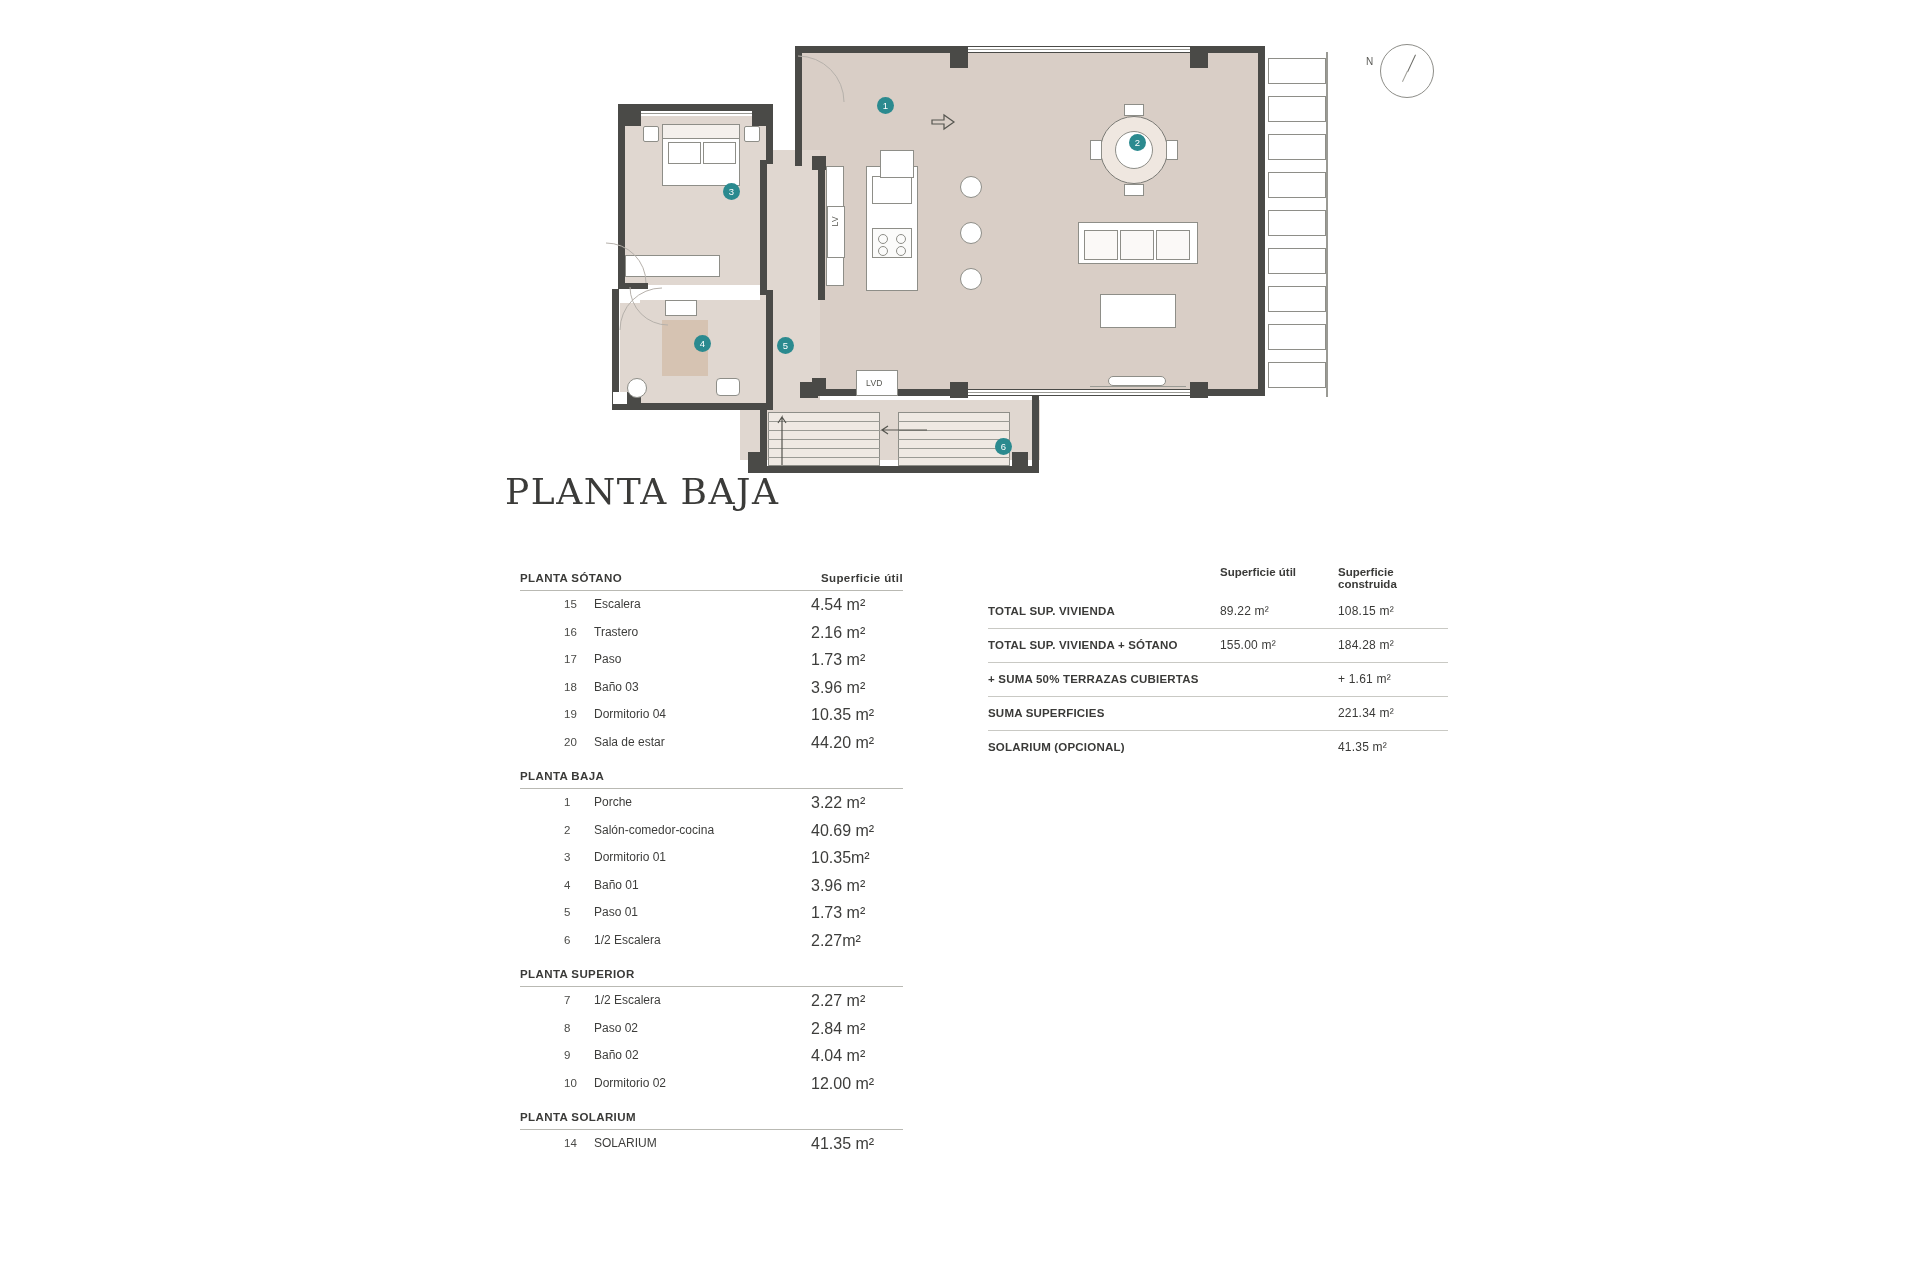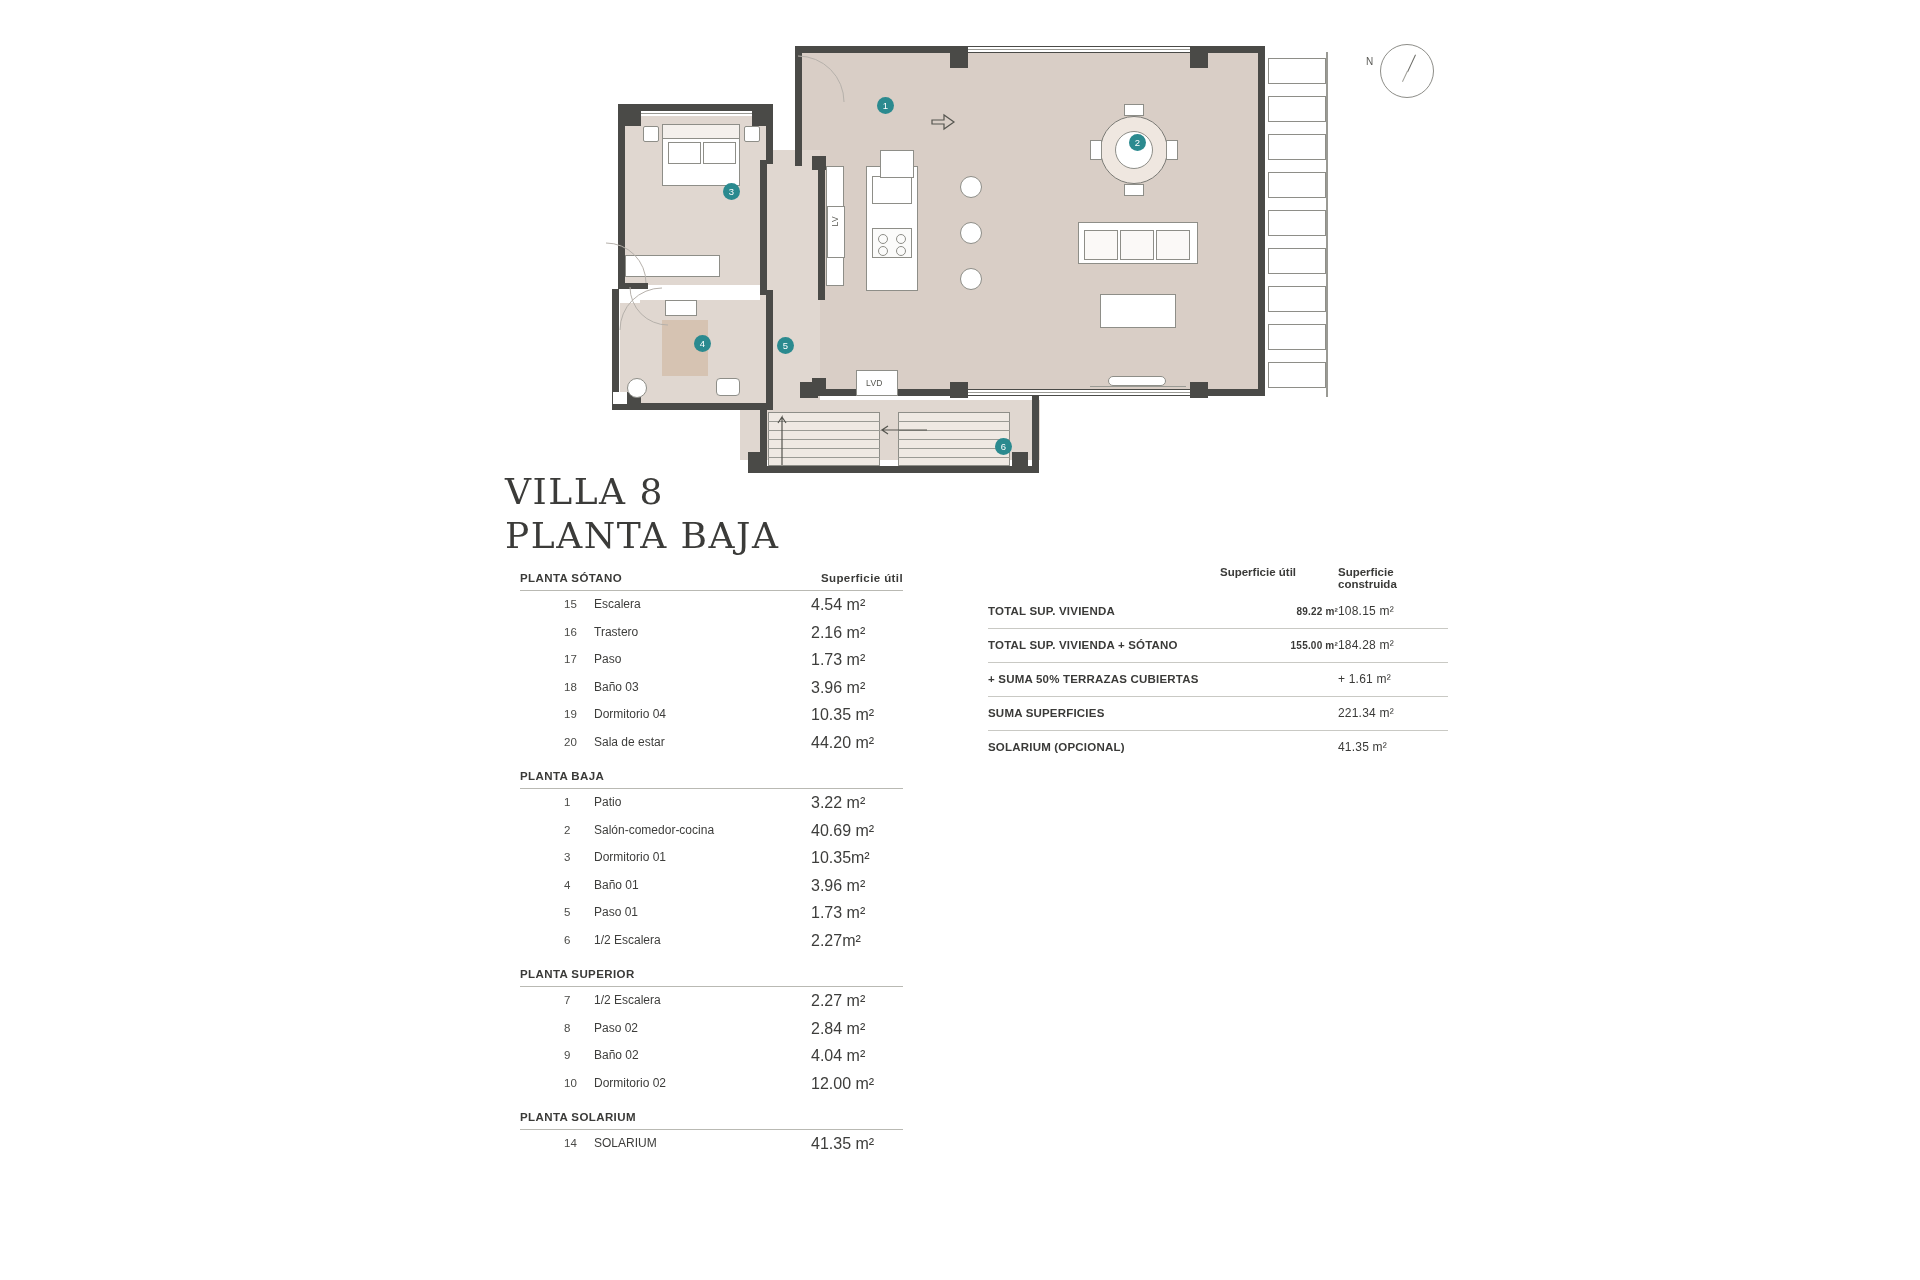--- a/index.html
+++ b/index.html
@@ -130,23 +130,23 @@
     font-size: 11.5px;
     height: 33px;
     line-height: 33px;
     border-bottom: 1px solid #c9c9c4;
     font-weight: bold;
     letter-spacing: .2px;
   }
   .rrow .rlabel { flex: 1; }
   .rrow .rutil {
     width: 118px;
-    text-align: right;
-    font-weight: bold;
-    font-size: 10px;
+    text-align: left;
+    font-weight: normal;
+    font-size: 12px;
   }
   .rrow .rconst {
     width: 110px;
     text-align: left;
     font-weight: normal;
     font-size: 12px;
   }
   .rhead {
     display: flex;
     font-size: 11.5px;
@@ -342,21 +342,20 @@
 
   <div class="compass">
     <div class="circ"></div>
     <div class="needle"></div>
     <div class="needle2"></div>
     <div class="nlabel">N</div>
   </div>
 </div>
 
 <div class="title-block">
-  <div>VILLA 8</div>
   <div>PLANTA BAJA</div>
 </div>
 
 <div class="table-left">
 
   <div class="sec-head">
     <span>PLANTA SÓTANO</span>
     <span class="sh-right">Superficie útil</span>
   </div>
   <div>
@@ -392,21 +391,21 @@
     </div>
   </div>
 
   <div class="sec-head">
     <span>PLANTA BAJA</span>
     <span class="sh-right"></span>
   </div>
   <div>
     <div class="row">
       <span class="num">1</span>
-      <span class="label">Patio</span>
+      <span class="label">Porche</span>
       <span class="area">3.22 m²</span>
     </div>
     <div class="row">
       <span class="num">2</span>
       <span class="label">Salón-comedor-cocina</span>
       <span class="area">40.69 m²</span>
     </div>
     <div class="row">
       <span class="num">3</span>
       <span class="label">Dormitorio 01</span>

